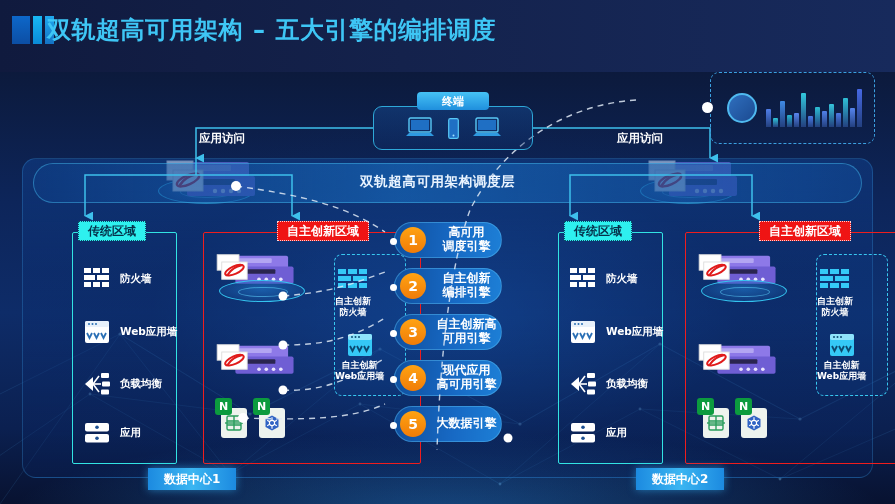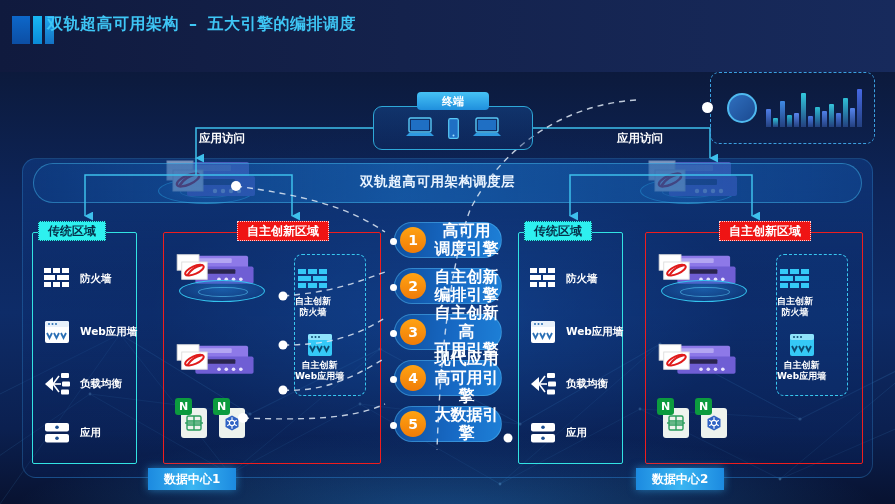--- a/index.html
+++ b/index.html
@@ -31,21 +31,21 @@
     position:absolute; inset:0;
     background:linear-gradient(90deg,#101a3e 0%,#14224c 45%,#172a5c 100%);
   }
   .accent{ position:absolute; top:16px; display:flex; gap:3px; left:12px; }
   .accent i{ display:block; width:9px; height:28px; }
   .accent i:nth-child(1){ background:linear-gradient(180deg,#0d67c9,#0c4ea4); width:18px;}
   .accent i:nth-child(2){ background:linear-gradient(180deg,#18b8f5,#0a8ad6); }
   .accent i:nth-child(3){ background:linear-gradient(180deg,#1fa9ef,#1472c4); }
   .title1{
     position:absolute; left:47px; top:14px;
-    font-size:16px; font-weight:bold; color:#3ec6f5; letter-spacing:.5px;
+    font-size:24px; font-weight:bold; color:#3ec6f5; letter-spacing:.5px;
     white-space:nowrap;
   }
   .title1 .dash{ color:#3ec6f5; padding:0 10px; }
   .title2{
     position:absolute; left:47px; top:42px;
     font-size:21px; font-weight:bold; color:#ffffff; letter-spacing:.5px;
   }
   .logo{ position:absolute; right:16px; top:22px; display:flex; align-items:center; gap:7px;}
   .logo .swirl{ width:32px; height:26px; }
   .logo-txt .cn{ font-size:15px; font-weight:bold; color:#fff; letter-spacing:3px; line-height:1.05;}
@@ -85,21 +85,21 @@
     border-radius:20px; z-index:12;
     background:linear-gradient(90deg,rgba(15,72,150,.35),rgba(24,104,185,.65) 45%,rgba(18,80,160,.45));
     border:1px solid rgba(70,190,240,.45);
   }
   .sched-txt{
     position:absolute; left:360px; top:173px; z-index:22;
     font-size:13.5px; color:#eaf4ff; font-weight:bold; letter-spacing:.6px;
   }
 
   
-  .zone{ position:absolute; z-index:18; }
+  .zone{ position:absolute; z-index:18;margin-left:40px; }
   .zone-body{
     position:absolute; inset:0; border-radius:2px;
   }
   .zone-trad .zone-body{ border:1.6px solid #32e3e3; }
   .zone-inno .zone-body{ border:1.8px solid #ef1d1d; }
   .zone-badge{
     position:absolute; top:-11px; height:20px; padding:0 9px;
     display:flex; align-items:center; justify-content:center;
     font-size:12px; font-weight:bold; white-space:nowrap; z-index:20;
   }
@@ -139,21 +139,21 @@
     border:1px solid rgba(90,190,245,.45);
     display:flex; align-items:center; padding-left:5px;
   }
   .eng .num{
     width:26px;height:26px;border-radius:50%;flex:0 0 26px;
     background:linear-gradient(180deg,#ffa312,#f07c08);
     color:#fff;font-size:14px;font-weight:bold;
     display:flex;align-items:center;justify-content:center;
   }
   .eng .etxt{
-    margin-left:6px; font-size:16px; font-weight:bold; color:#fff;
+    margin-left:6px; font-size:12px; font-weight:bold; color:#fff;
     line-height:1.15; text-align:center; flex:1;
   }
   .eng .dot-l{
     position:absolute; left:-5px; top:15px; width:7px;height:7px;border-radius:50%;
     background:#fff;
   }
 
   
   .dc{
     position:absolute; height:22px; padding:0 16px; z-index:30;

